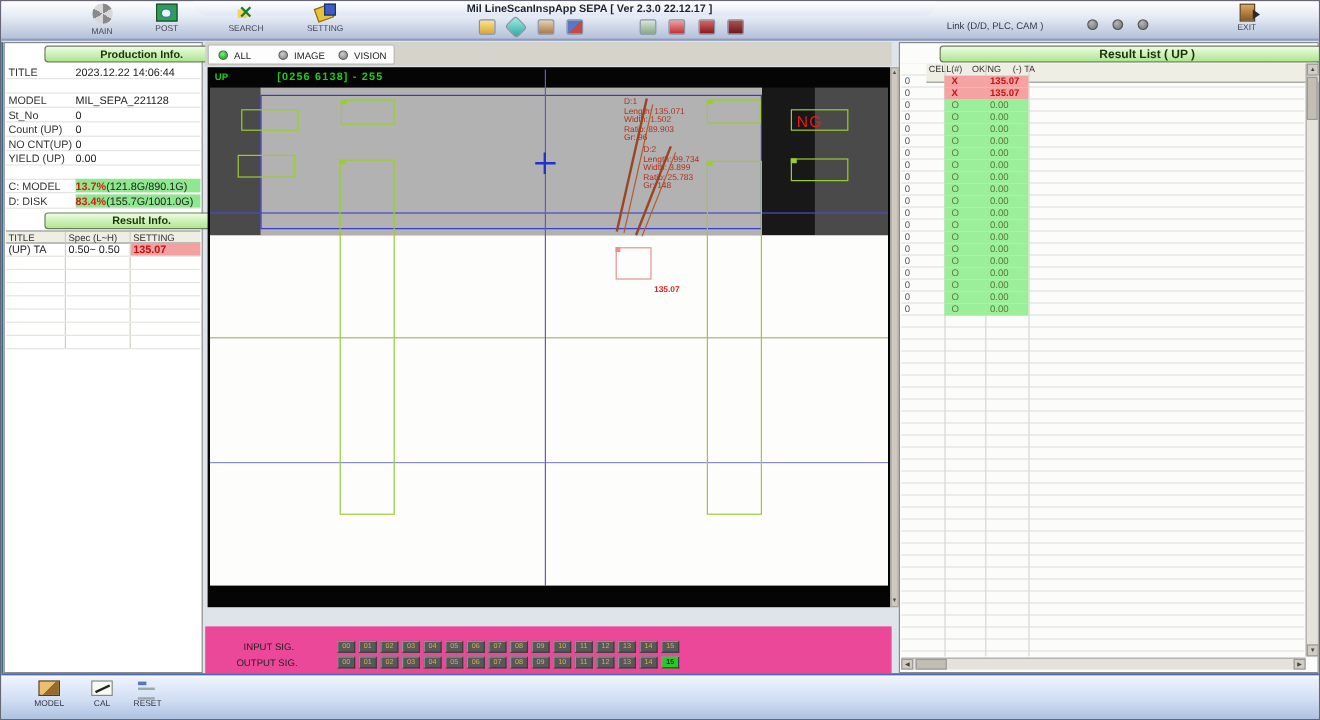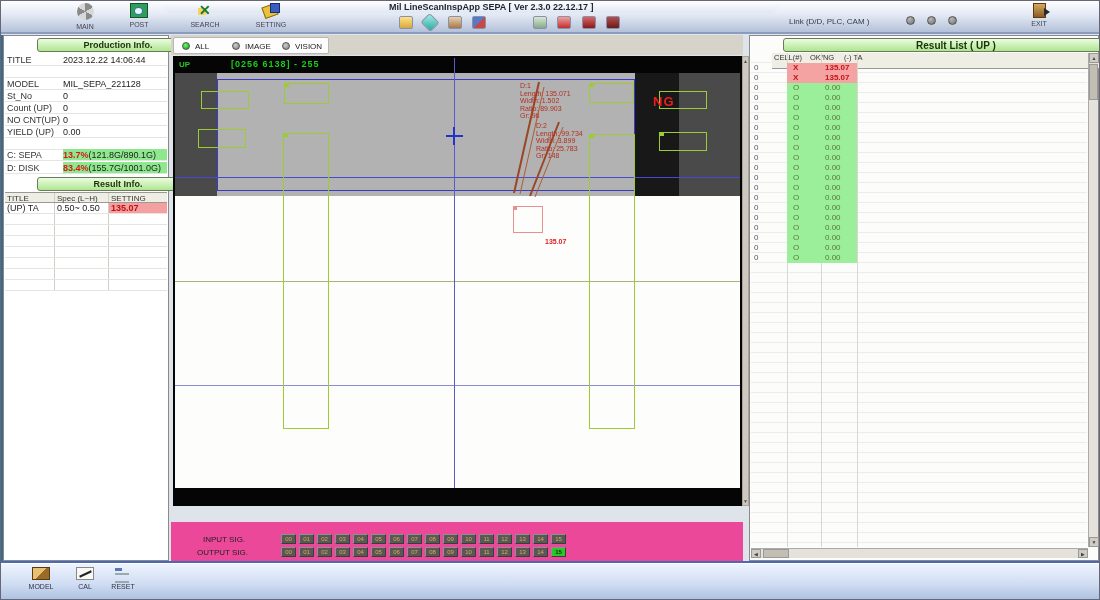--- a/index.html
+++ b/index.html
@@ -76,21 +76,21 @@
   .cam-up{left:6px;top:4px;color:#22cc22;font-size:8px;font-weight:bold;}
   .coord{left:58px;top:3px;color:#18d018;font-size:9px;font-weight:bold;letter-spacing:1px;text-align:center;}
   .seg{top:17px;height:123px;}
   .white-zone{left:2px;top:140px;width:565px;height:292px;background:#fdfdfc;}
   .blue-rect{left:44px;top:23px;width:418px;height:112px;border:1px solid #3a3ac8;}
   .hline{left:2px;width:565px;height:1px;}
   .vline-blue{left:281px;top:2px;width:1px;height:430px;background:#5a5ad0;}
   .gbox{border:1px solid #9ccc33;}
   .gtick:before{content:"";position:absolute;left:-1px;top:-1px;width:5px;height:4px;background:#9ccc33;}
   .ann{color:#b03020;font-size:7px;line-height:7.5px;white-space:nowrap;}
-  .ng-flag{left:480px;top:38px;color:#ee1c1c;font-weight:bold;font-size:13px;letter-spacing:1px;}
+  .ng-flag{left:491px;top:38px;color:#ee1c1c;font-weight:normal;font-size:13px;letter-spacing:1px;}
   .red-box{left:340px;top:150px;width:30px;height:27px;border:1px solid #e89090;}
   .red-box:before{content:"";position:absolute;left:-1px;top:-1px;width:4px;height:4px;background:#e89090;}
   .callout{left:372px;top:182px;color:#e02020;font-size:7px;font-weight:bold;}
   .thin-scroll{left:741px;top:55px;width:7px;height:450px;background:#cdc9c0;border:1px solid #a8a49a;font-size:5px;color:#555;text-align:center;}
   .thin-scroll .ar{position:absolute;left:0;width:5px;}
   .pink-bar{left:172px;top:507px;width:569px;height:13px;background:#f6b4b4;border:1px solid #d88;line-height:11px;
             color:#8a0a0a;font-weight:bold;font-style:italic;font-size:8px;padding-left:5px;}
   .sig-area{left:170px;top:521px;width:572px;height:39px;background:#ec4899;}
   .sig-lbl{position:absolute;font-size:8px;color:#222;}
   .sig-row{position:absolute;left:110px;display:flex;gap:3px;}
@@ -202,21 +202,21 @@
         <div class="prow">
         <span class="pl">YIELD (UP)</span>
         <span class="pv">0.00</span>
       </div>
         <div class="prow">
         <span class="pl"></span>
         <span class="pv"></span>
       </div>
       </div>
     <div class="abs prow" style="left:1px;top:113px;width:162px;">
-      <span class="pl">C: SEPA</span>
+      <span class="pl">C: MODEL</span>
       <span class="pv disk-val"><span class="disk-pct">13.7%</span><span>(121.8G/890.1G)</span></span>
     </div>
     <div class="abs prow" style="left:1px;top:126px;width:162px;">
       <span class="pl">D: DISK</span>
       <span class="pv disk-val"><span class="disk-pct">83.4%</span><span>(155.7G/1001.0G)</span></span>
     </div>
     <div class="abs gh" style="left:1px;top:141px;width:162px;">Result  Info.</div>
     <div class="abs ri-table">
       <div class="ri-head">
         <span class="ri-c1">TITLE</span>

